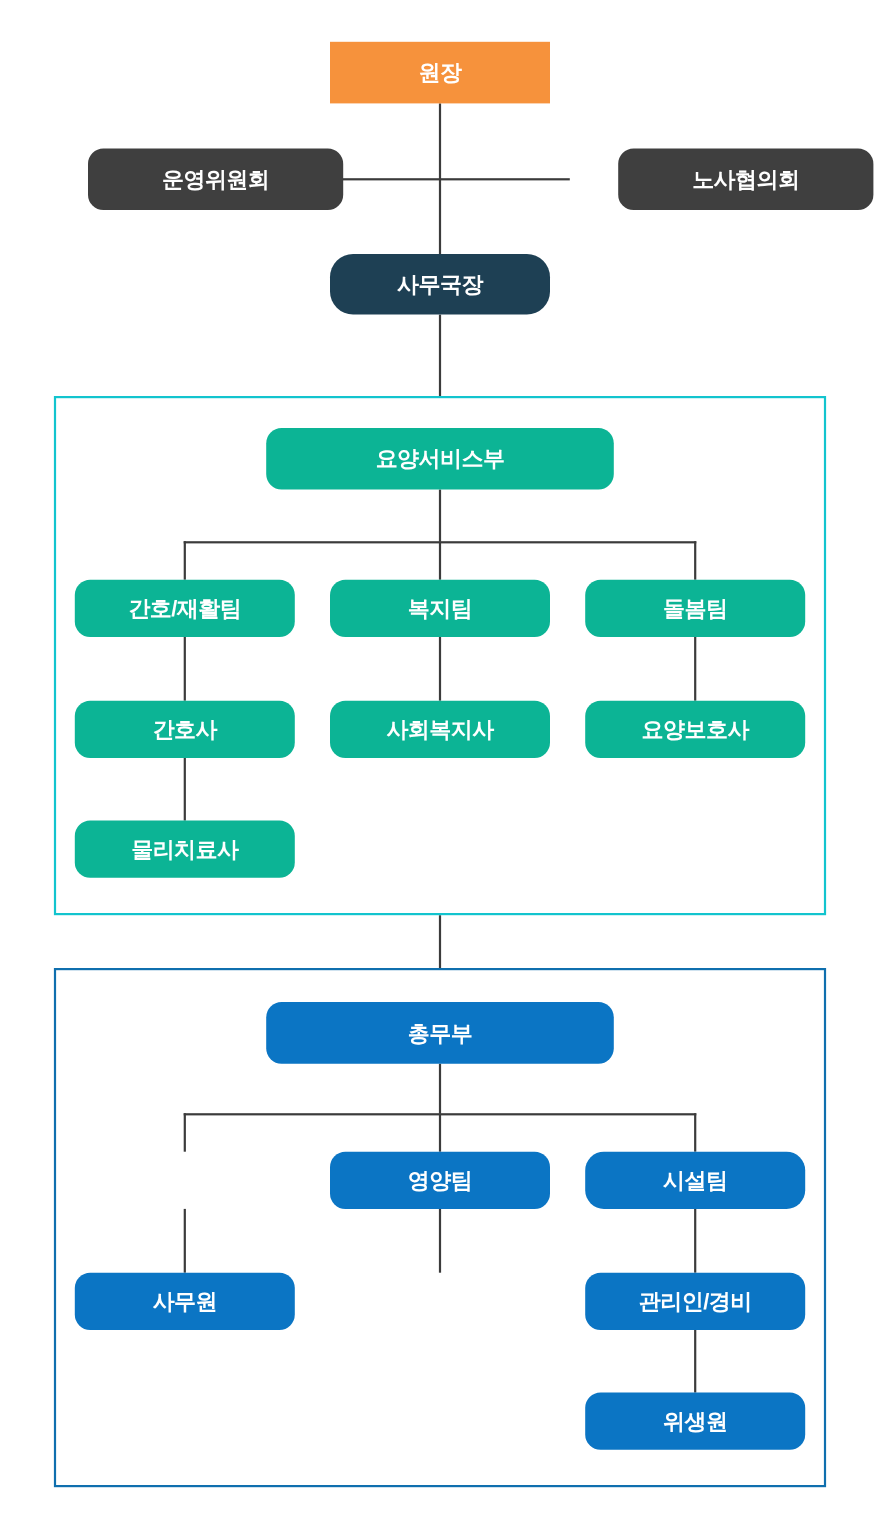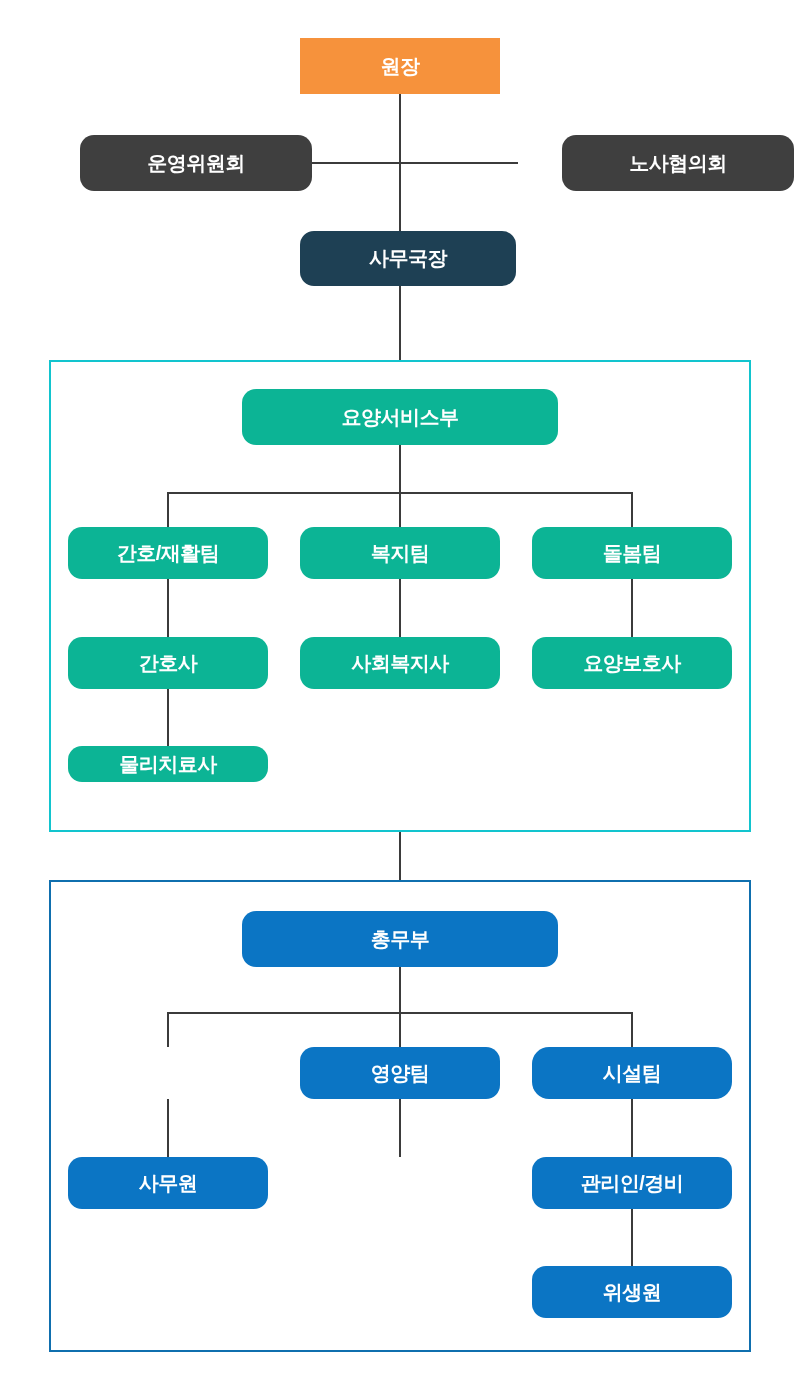--- a/index.html
+++ b/index.html
@@ -18,35 +18,35 @@
     border-radius:14px;text-align:center;
   }
   .frame{position:absolute;background:transparent;}
   .line{position:absolute;background:var(--line);}
   .v{width:2px;} .h{height:2px;}
 
   
   .b-director{left:300px;top:38px;width:200px;height:56px;background:var(--orange);border-radius:0;}
   .b-steering{left:48px;top:135px;width:232px;height:56px;background:var(--dark-gray);margin-left:32px;}
   .b-labor{left:518px;top:135px;width:232px;height:56px;background:var(--dark-gray);margin-left:44px;}
-  .b-secretary{left:300px;top:231px;width:216px;height:55px;background:var(--navy);}
+  .b-secretary{left:300px;top:231px;width:200px;height:55px;background:var(--navy);border-radius:21px;}
 
   
   .f-care{left:49px;top:360px;width:702px;height:472px;border:2px solid var(--teal-frame);}
   .f-ga{left:49px;top:880px;width:702px;height:472px;border:2px solid var(--blue-frame);}
 
   
   .b-dept1{left:242px;top:389px;width:316px;height:56px;background:var(--teal);}
   .t1a{left:68px;top:527px;width:200px;height:52px;background:var(--teal);}
   .t1b{left:300px;top:527px;width:200px;height:52px;background:var(--teal);}
   .t1c{left:532px;top:527px;width:200px;height:52px;background:var(--teal);}
   .s1a{left:68px;top:637px;width:200px;height:52px;background:var(--teal);}
   .s1b{left:300px;top:637px;width:200px;height:52px;background:var(--teal);}
   .s1c{left:532px;top:637px;width:200px;height:52px;background:var(--teal);}
-  .s1d{left:68px;top:746px;width:200px;height:36px;background:var(--teal);}
+  .s1d{left:68px;top:746px;width:200px;height:52px;background:var(--teal);}
 
   
   .b-dept2{left:242px;top:911px;width:316px;height:56px;background:var(--blue);}
   .t2a{left:68px;top:1047px;width:200px;height:52px;background:var(--blue);}
   .t2b{left:300px;top:1047px;width:200px;height:52px;background:var(--blue);}
   .t2c{left:532px;top:1047px;width:200px;height:52px;background:var(--blue);border-radius:17px;}
   .s2a{left:68px;top:1157px;width:200px;height:52px;background:var(--blue);}
   .s2b{left:300px;top:1157px;width:200px;height:52px;background:var(--blue);}
   .s2c{left:532px;top:1157px;width:200px;height:52px;background:var(--blue);}
   .s2d{left:532px;top:1266px;width:200px;height:52px;background:var(--blue);}

